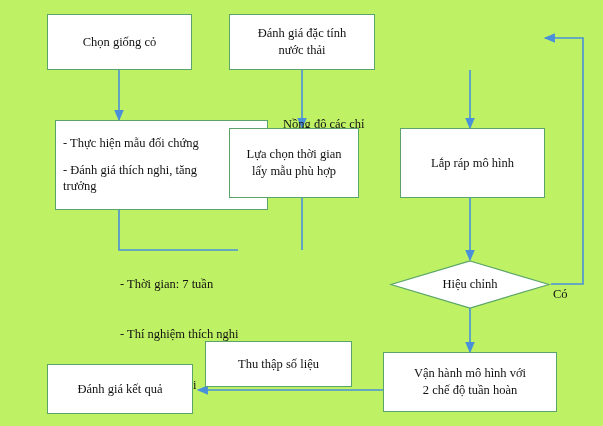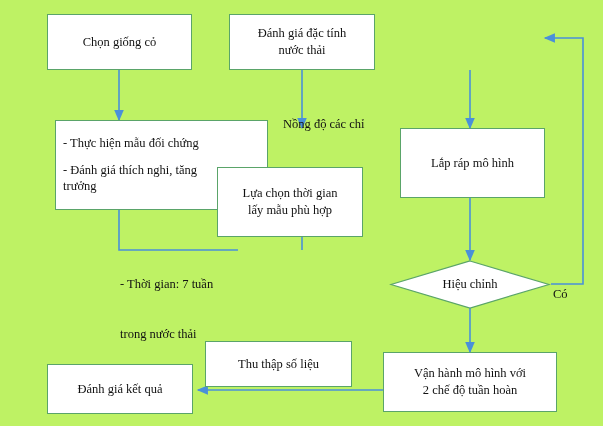--- a/index.html
+++ b/index.html
@@ -132,35 +132,36 @@
 
   <div class="node left" style="left:8px; top:120px; width:213px; height:90px;">
     <div class="lines">
       <div>- Thực hiện mẫu đối chứng</div>
       <div style="height:10px"></div>
       <div>- Đánh giá thích nghi, tăng</div>
       <div>trưởng</div>
     </div>
   </div>
 
-  <div class="node" style="left:217px; top:128px; width:146px; height:70px;margin-top:39px;">
+  <div class="node" style="left:229px; top:128px; width:130px; height:70px;">
     <div class="lines">
       <div>Lựa chọn thời gian</div>
       <div>lấy mẫu phù hợp</div>
     </div>
   </div>
 
   <div class="node" style="left:400px; top:128px; width:145px; height:70px;">
     <div class="lines">
       <div>Lắp ráp mô hình</div>
     </div>
   </div>
 
   <div class="freetext" style="left:120px; top:242px; width:180px;">
     <div>- Thời gian: 7 tuần</div>
+    <div>- Thí nghiệm thích nghi</div>
     <div>trong nước thải</div>
   </div>
 
   <div class="diamond-wrap" style="left:389px; top:260px; width:162px; height:49px;text-align:center;">
     <svg width="162" height="49" viewBox="0 0 162 49">
       <polygon points="81,1 160,24.5 81,48 2,24.5" fill="#ffffff" stroke="#5aa469" stroke-width="1.2"></polygon>
     </svg>
     <div class="diamond-label">Hiệu chỉnh</div>
   </div>
 

